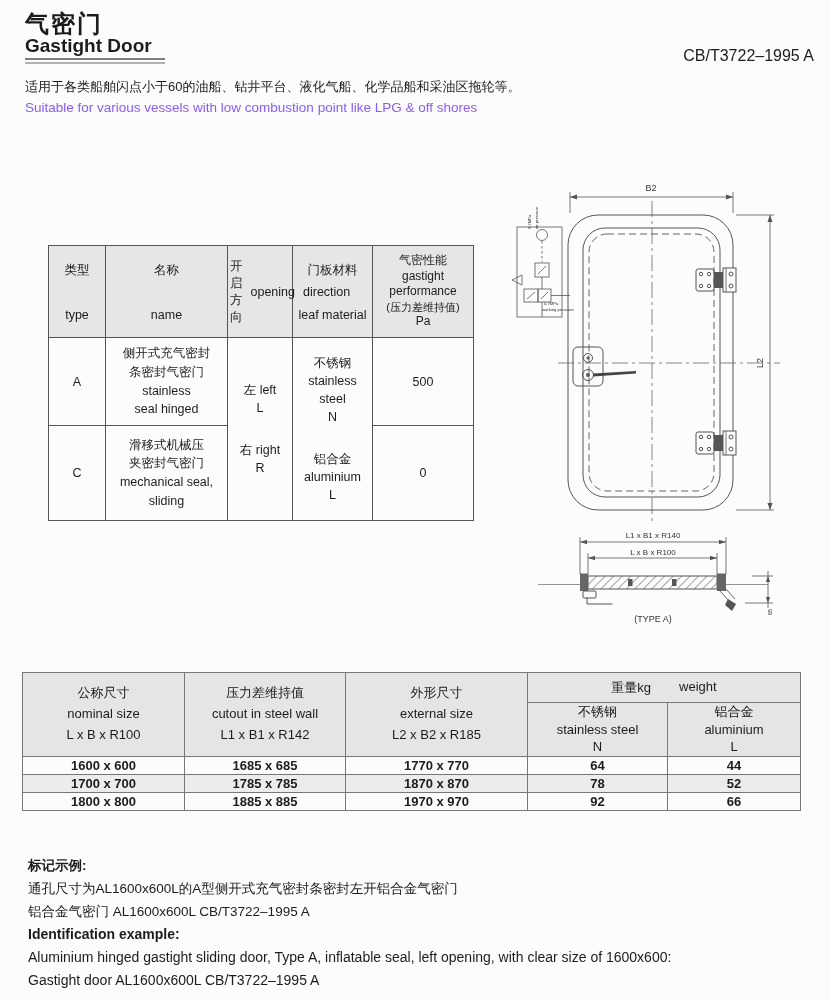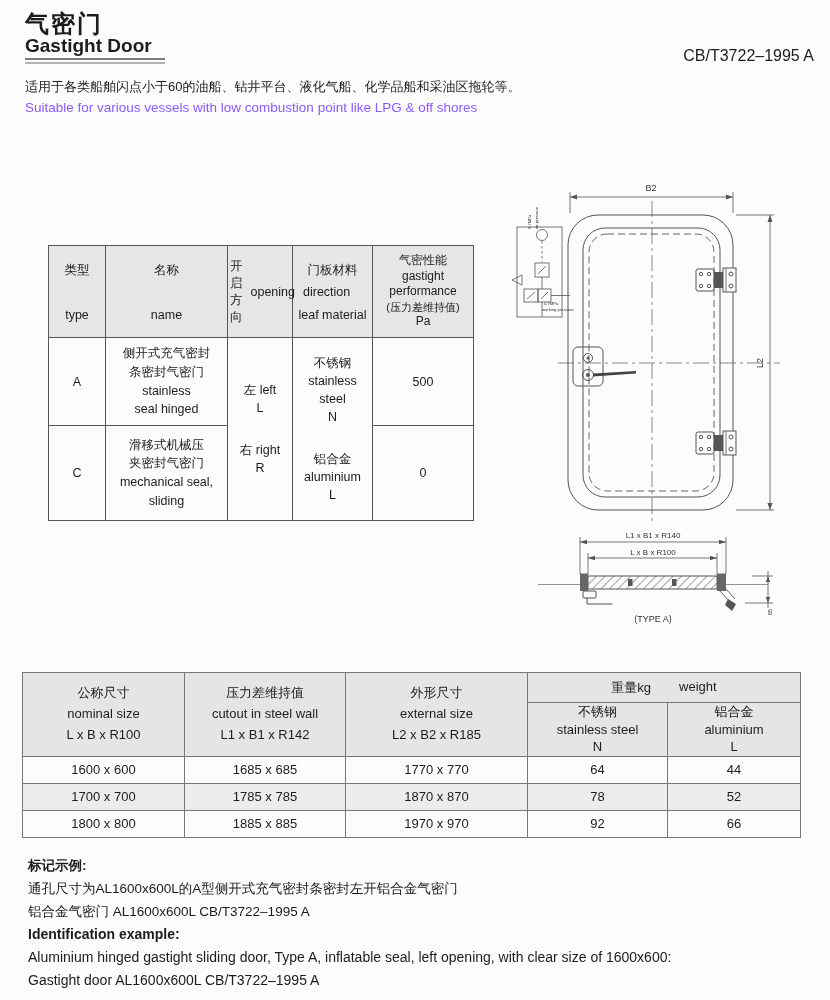--- a/index.html
+++ b/index.html
@@ -44,21 +44,21 @@
 
   
   .size { position:absolute; left:22px; top:672px; width:778px; }
   .size th, .size td { border:1px solid #777; text-align:center; vertical-align:middle;
     font-size:13px; font-weight:normal; }
   .size { border:1.5px solid #555; }
   .size thead th { background:#e5e5e5; }
   .size .grp { height:30px; }
   .size .main-h { height:83px; line-height:1.6; }
   .size .sub-h { height:53px; line-height:1.35; }
-  .size tbody td { height:27px; }
+  .size tbody td { height:18px;font-weight:bold; }
   .size tbody tr.alt td { background:#ececec; }
   .wt-pair { display:inline-flex; gap:28px; }
 
   
   .example { position:absolute; left:28px; top:854px; line-height:23px; }
   .example .cn { font-size:13.5px; }
   .example .en { font-size:14px; }
   .example .lbl { font-weight:bold; }
 </style>
 </head>

